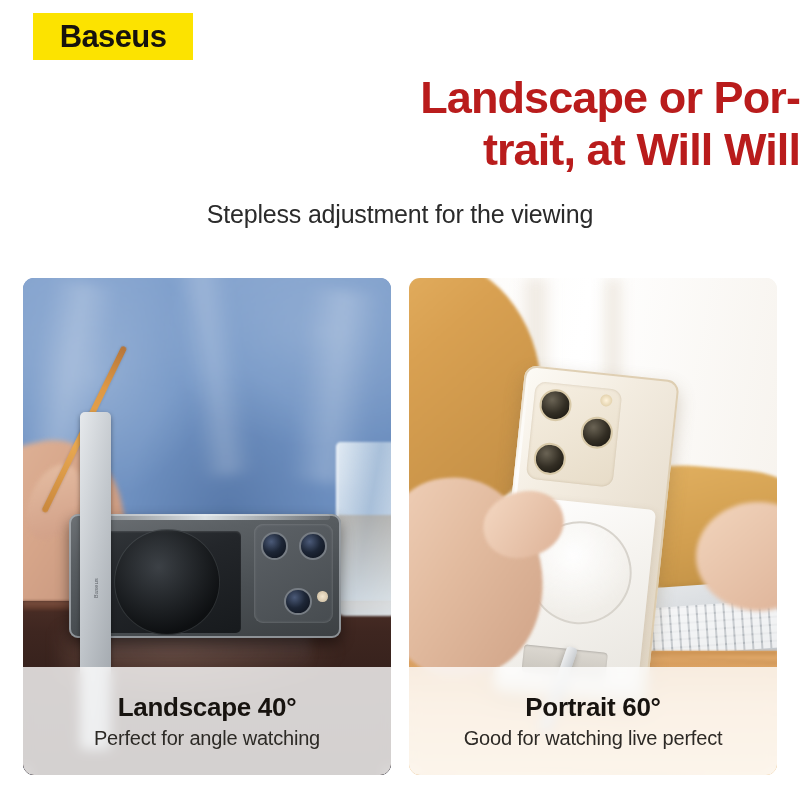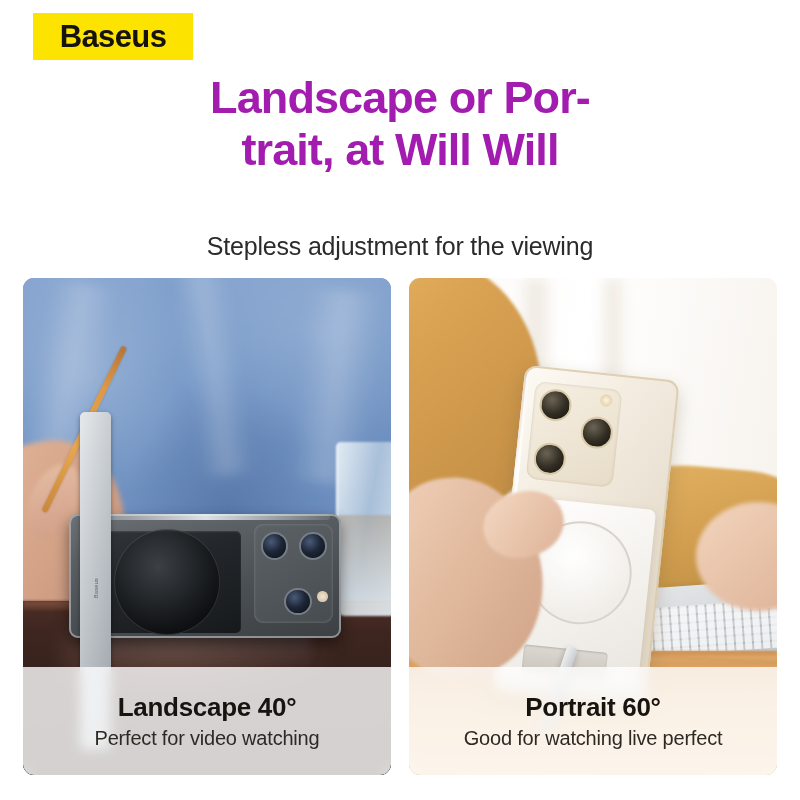--- a/index.html
+++ b/index.html
@@ -38,42 +38,41 @@
     letter-spacing: -0.6px;
     line-height: 1;
   }
 
   
   .headline {
     position: absolute;
     left: 0;
     top: 72px;
     width: 800px;
-    text-align: center;
+    text-align: right;
     font-size: 45px;
     font-weight: bold;
     line-height: 52px;
-    color: #a21caf;
+    color: #b91c1c;
     letter-spacing: -0.9px;
   }
   .headline-line { display: block; }
 
   
   .subhead {
     position: absolute;
     left: 0;
     top: 197px;
     width: 800px;
     text-align: center;
     font-size: 25px;
     font-weight: normal;
     line-height: 34px;
     color: #2b2b2b;
     letter-spacing: -0.2px;
-    margin-top: 32px;
   }
   .subhead-line { display: block; }
 
   
   .panels {
     position: absolute;
     left: 23px;
     top: 278px;
     width: 754px;
     height: 497px;
@@ -594,21 +593,21 @@
           <div class="l-pad-ring"></div>
         </div>
       </div>
 
       <div class="l-kickstand">
         <span class="l-kick-brand">Baseus</span>
       </div>
 
       <div class="caption-overlay">
         <div class="caption-title">Landscape 40°</div>
-        <div class="caption-sub">Perfect for video watching</div>
+        <div class="caption-sub">Perfect for angle watching</div>
       </div>
     </div>
 
     <div class="panel scene-right">
 
       <div class="r-bg">
         <div class="r-curtain-a"></div>
         <div class="r-curtain-b"></div>
       </div>
 

